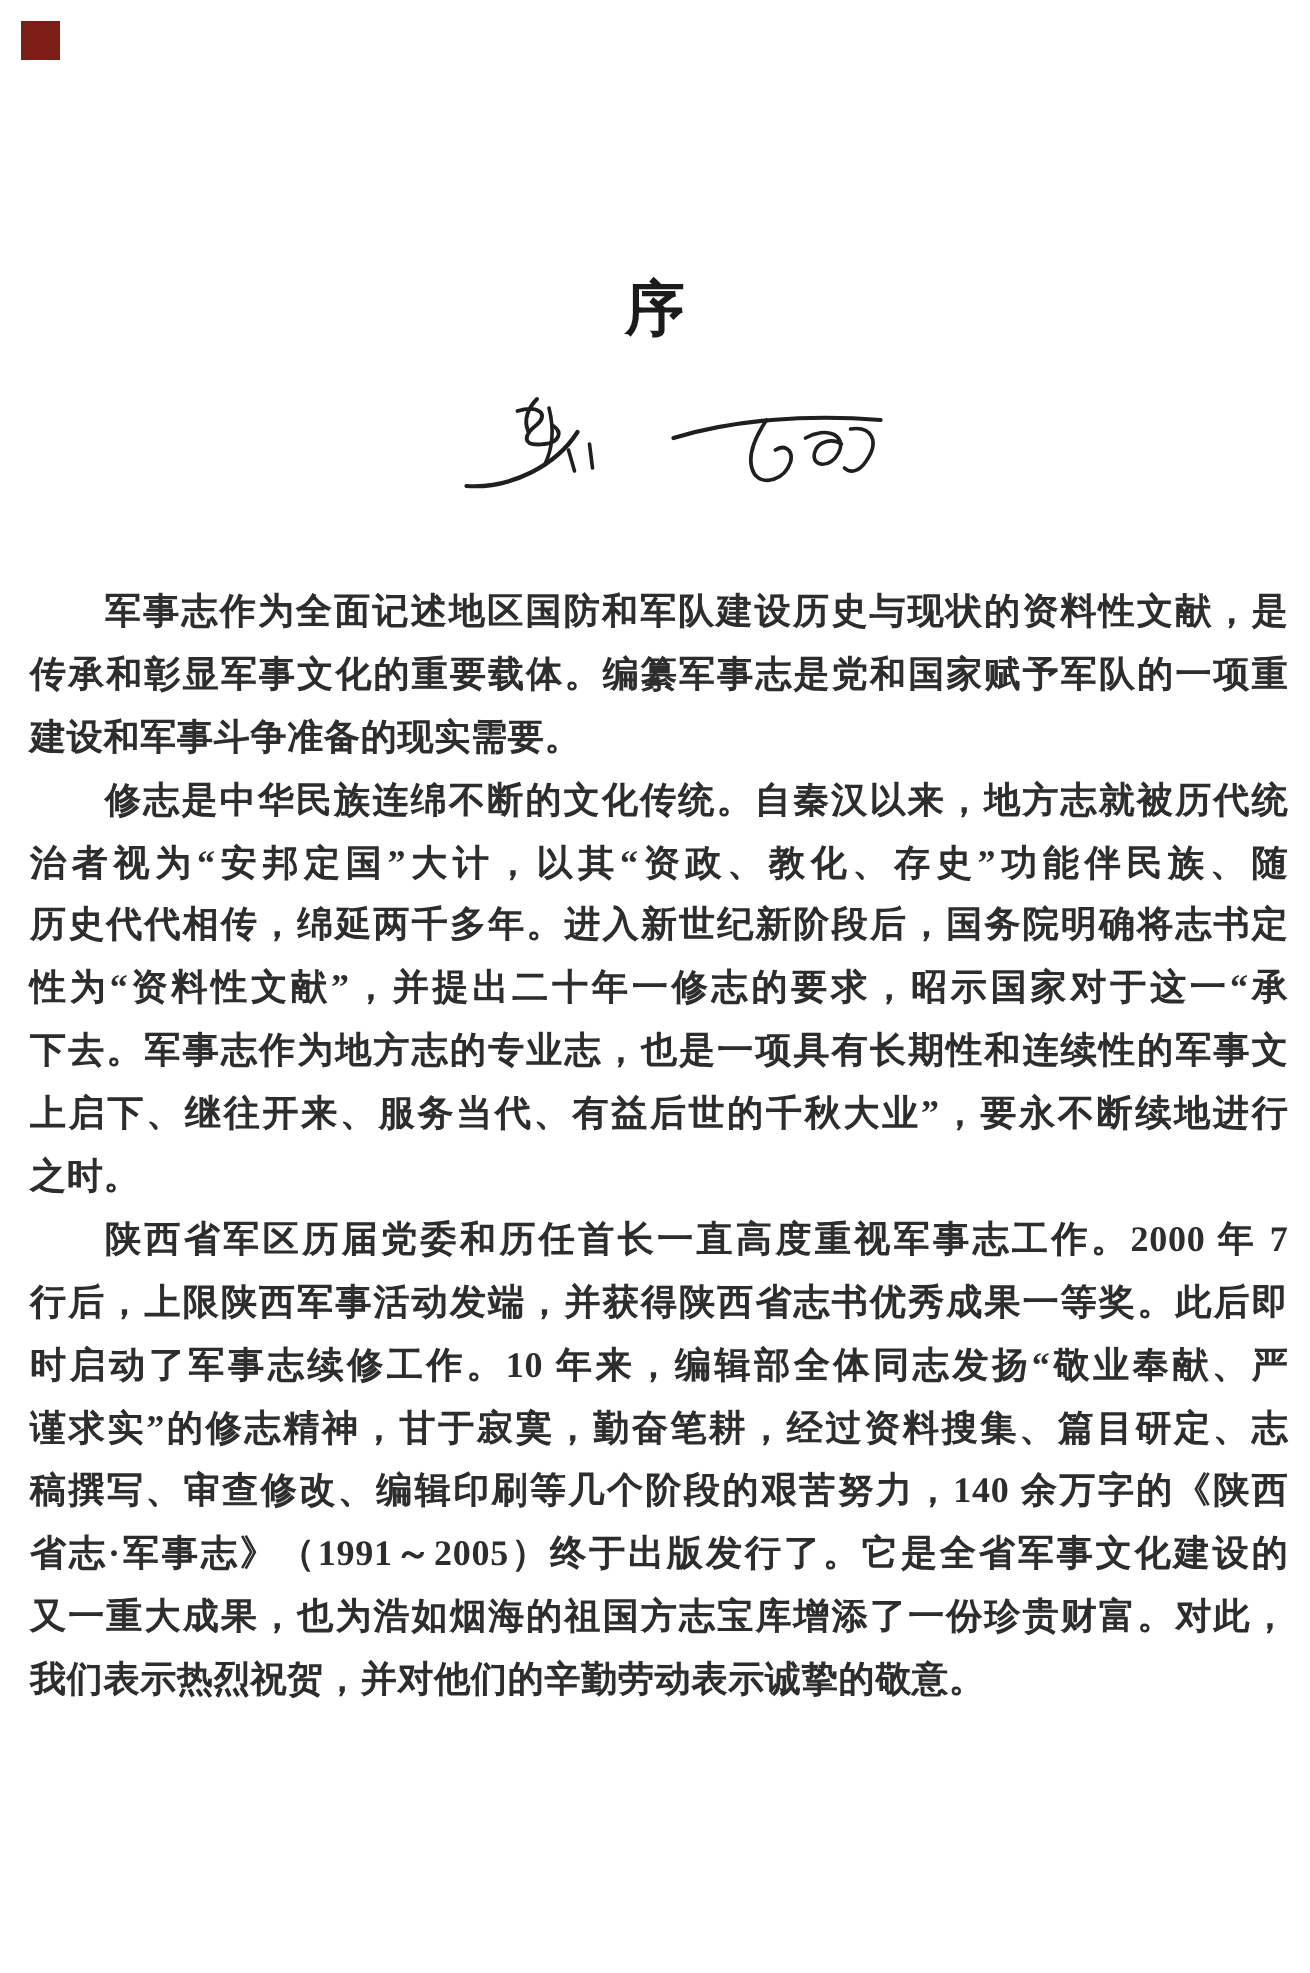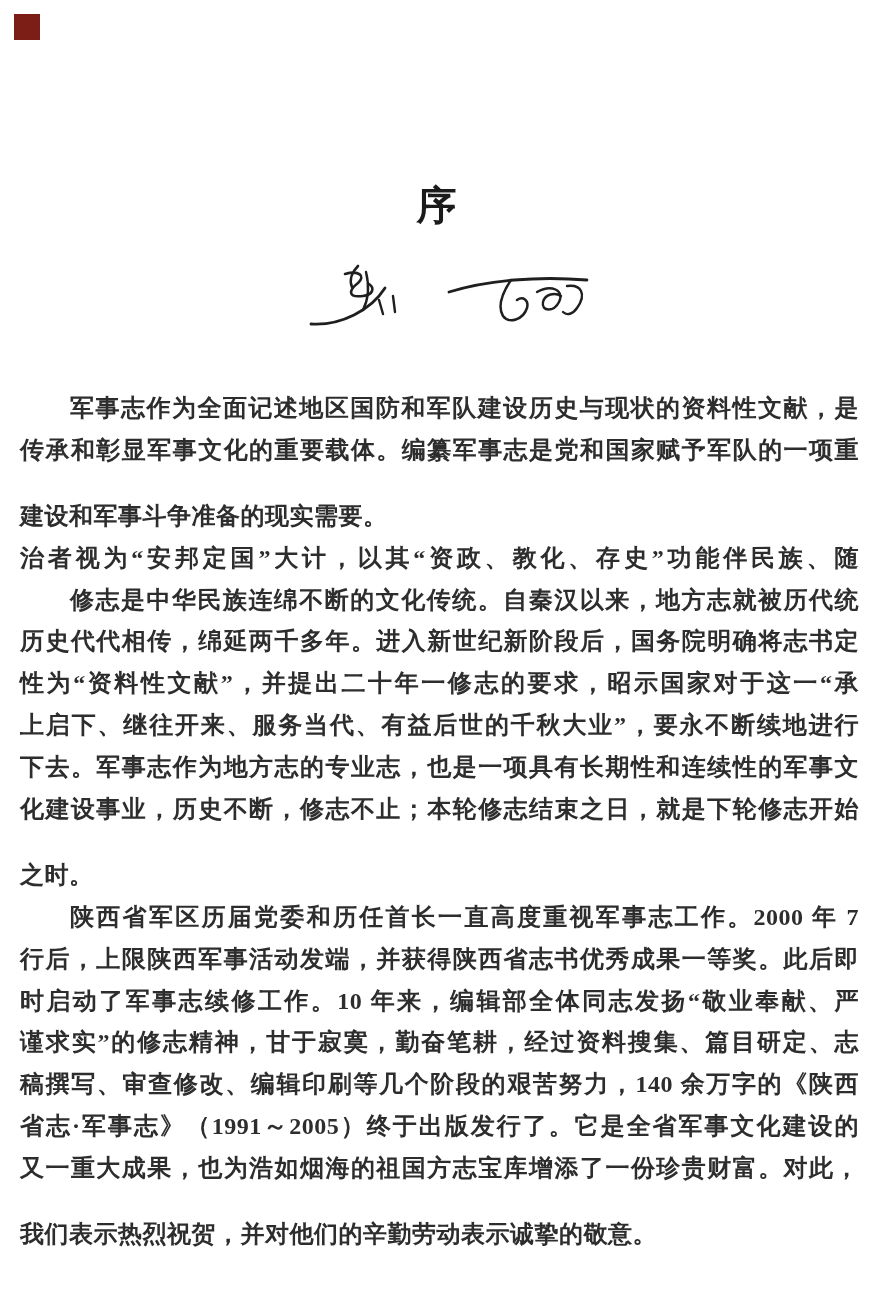--- a/index.html
+++ b/index.html
@@ -63,21 +63,20 @@
     text-align: justify;
     text-align-last: justify;
     letter-spacing: 0.5px;
     font-weight: bold;
   }
   .text-line.first {
     text-indent: 50px;
   }
   .text-line.end {
     text-align-last: left;
-    margin-top: 24px;
   }
 </style>
 </head>
 <body>
 
 <div class="corner-mark" style="background: rgb(124, 30, 21);"></div>
 
 <div class="preface-title">序</div>
 
 <div class="signatures">
@@ -101,27 +100,26 @@
   </div>
 </div>
 
 <div class="body-text" style="color: rgb(45, 45, 45);">
     <div>
       <div class="text-line first">军事志作为全面记述地区国防和军队建设历史与现状的资料性文献，是</div>
       <div class="text-line">传承和彰显军事文化的重要载体。编纂军事志是党和国家赋予军队的一项重</div>
       <div class="text-line end">建设和军事斗争准备的现实需要。</div>
     </div>
     <div>
+      <div class="text-line first">修志是中华民族连绵不断的文化传统。自秦汉以来，地方志就被历代统</div>
       <div class="text-line">治者视为“安邦定国”大计，以其“资政、教化、存史”功能伴民族、随</div>
-      <div class="text-line first">修志是中华民族连绵不断的文化传统。自秦汉以来，地方志就被历代统</div>
       <div class="text-line">历史代代相传，绵延两千多年。进入新世纪新阶段后，国务院明确将志书定</div>
       <div class="text-line">性为“资料性文献”，并提出二十年一修志的要求，昭示国家对于这一“承</div>
+      <div class="text-line">下去。军事志作为地方志的专业志，也是一项具有长期性和连续性的军事文</div>
       <div class="text-line">上启下、继往开来、服务当代、有益后世的千秋大业”，要永不断续地进行</div>
-      <div class="text-line">下去。军事志作为地方志的专业志，也是一项具有长期性和连续性的军事文</div>
-      <div class="text-line">化建设事业，历史不断，修志不止；本轮修志结束之日，就是下轮修志开始</div>
       <div class="text-line end">之时。</div>
     </div>
     <div>
       <div class="text-line first">陕西省军区历届党委和历任首长一直高度重视军事志工作。2000 年 7</div>
       <div class="text-line">行后，上限陕西军事活动发端，并获得陕西省志书优秀成果一等奖。此后即</div>
       <div class="text-line">时启动了军事志续修工作。10 年来，编辑部全体同志发扬“敬业奉献、严</div>
       <div class="text-line">谨求实”的修志精神，甘于寂寞，勤奋笔耕，经过资料搜集、篇目研定、志</div>
       <div class="text-line">稿撰写、审查修改、编辑印刷等几个阶段的艰苦努力，140 余万字的《陕西</div>
       <div class="text-line">省志·军事志》（1991～2005）终于出版发行了。它是全省军事文化建设的</div>
       <div class="text-line">又一重大成果，也为浩如烟海的祖国方志宝库增添了一份珍贵财富。对此，</div>

